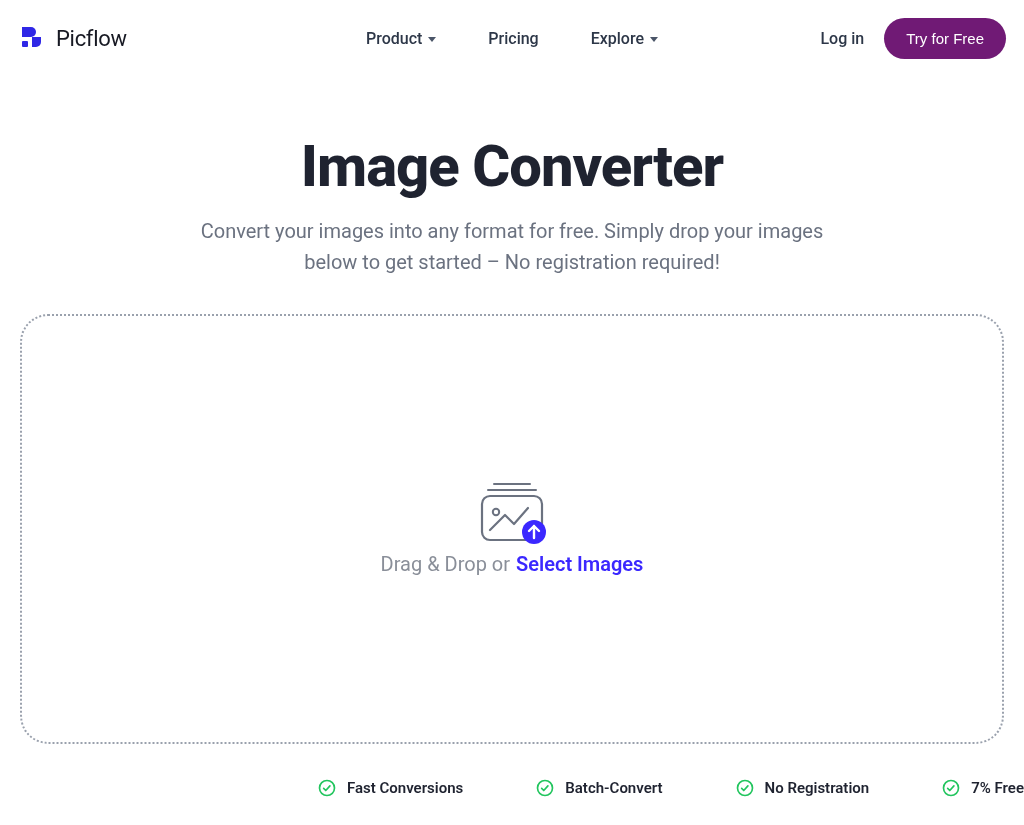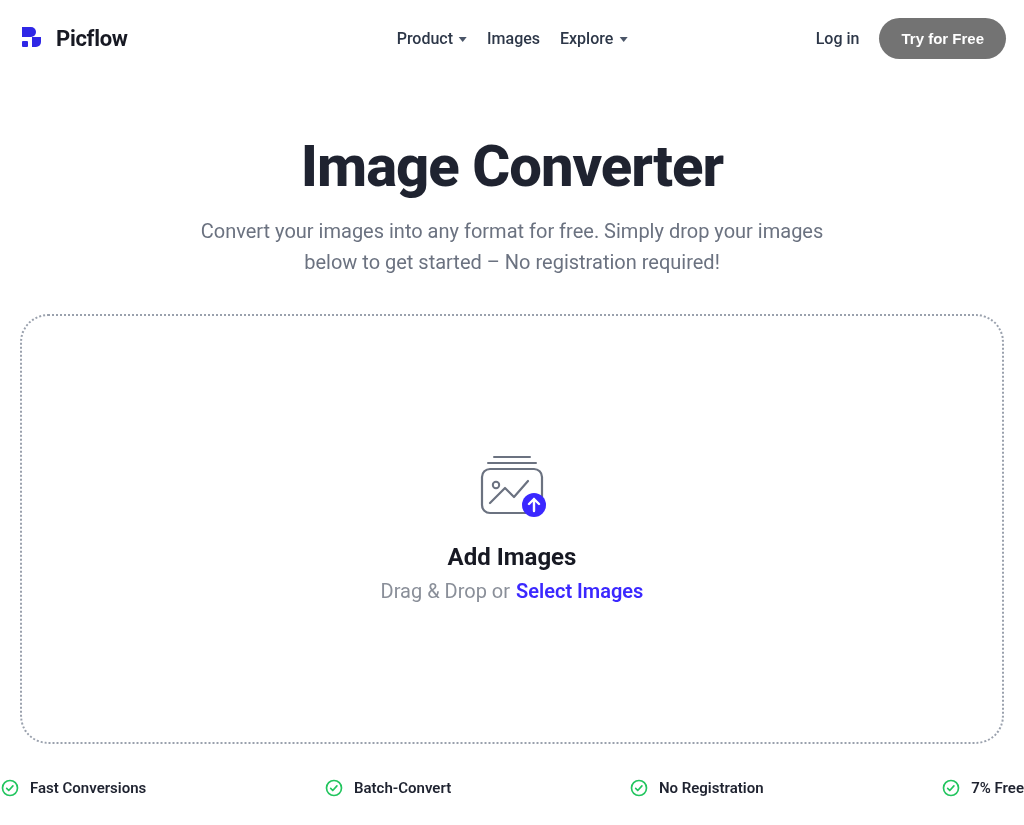--- a/index.html
+++ b/index.html
@@ -16,29 +16,29 @@
       align-items: center;
       padding: 18px 18px 18px 18px;
       gap: 20px;
     }
     .brand {
       display: flex;
       align-items: center;
       gap: 10px;
     }
     .brand-name {
-      font-weight: 700;
+      font-weight: 400;
       font-size: 22px;
       color: #171923;
       letter-spacing: -0.3px;
     }
     .nav-center {
       display: flex;
       align-items: center;
-      gap: 20px;
+      gap: 52px;
       margin-left: auto;
       margin-right: auto;
       position: absolute;
       left: 50%;
       transform: translateX(-50%);
     }
     .nav-link {
       display: inline-flex;
       align-items: center;
       gap: 6px;
@@ -61,26 +61,26 @@
       gap: 20px;
     }
     .login {
       font-size: 16px;
       color: #2d3748;
       font-weight: 500;
       cursor: pointer;
       margin-left: 44px;
     }
     .cta {
-      background: #737373;
+      background: #701a75;
       color: #ffffff;
       border-radius: 999px;
       padding: 12px 22px;
       font-size: 15px;
-      font-weight: 700;
+      font-weight: 400;
       cursor: pointer;
       border: none;
     }
     
     .hero {
       text-align: center;
       margin-top: 55px;
       padding: 0 40px;
     }
     .title {
@@ -138,22 +138,22 @@
       gap: 6px;
     }
     .dz-link {
       color: #3b28ff;
       font-weight: 600;
       cursor: pointer;
     }
     
     .features {
       display: flex;
-      justify-content: space-between;
-      gap: 24px;
+      justify-content: flex-end;
+      gap: 72px;
       margin-top: 34px;
     }
     .feat {
       display: flex;
       align-items: center;
       gap: 10px;
       font-size: 15px;
       font-weight: 600;
       color: #1f2330;
     }
@@ -176,21 +176,21 @@
     </span>
     <span class="brand-name">Picflow</span>
   </div>
 
   <nav class="nav-center">
     <a class="nav-link">
       <span>Product</span>
       <span class="caret"></span>
     </a>
     <a class="nav-link">
-      <span>Images</span>
+      <span>Pricing</span>
     </a>
     <a class="nav-link">
       <span>Explore</span>
       <span class="caret"></span>
     </a>
   </nav>
 
   <div class="nav-right">
     <a class="login">Log in</a>
     <button class="cta">Try for Free</button>
@@ -214,21 +214,20 @@
           <rect x="12" y="14" width="60" height="44" rx="8" ry="8" fill="none" stroke="#6b7280" stroke-width="2.2"></rect>
 
           <circle cx="26" cy="30" r="3.2" fill="none" stroke="#6b7280" stroke-width="2"></circle>
 
           <polyline points="20,48 35,33 44,42 58,26" fill="none" stroke="#6b7280" stroke-width="2.2" stroke-linecap="round" stroke-linejoin="round"></polyline>
 
           <circle cx="64" cy="50" r="12" fill="#3b28ff"></circle>
           <path d="M64 56 L64 44 M64 44 L59 49 M64 44 L69 49" stroke="#ffffff" stroke-width="2.4" stroke-linecap="round" stroke-linejoin="round" fill="none"></path>
         </svg>
       </span>
-      <div class="dz-title">Add Images</div>
       <div class="dz-sub">
         <span>Drag &amp; Drop or</span>
         <a class="dz-link">Select Images</a>
       </div>
     </div>
   </div>
 </div>
 
 <div class="features">
   <div class="feat">

